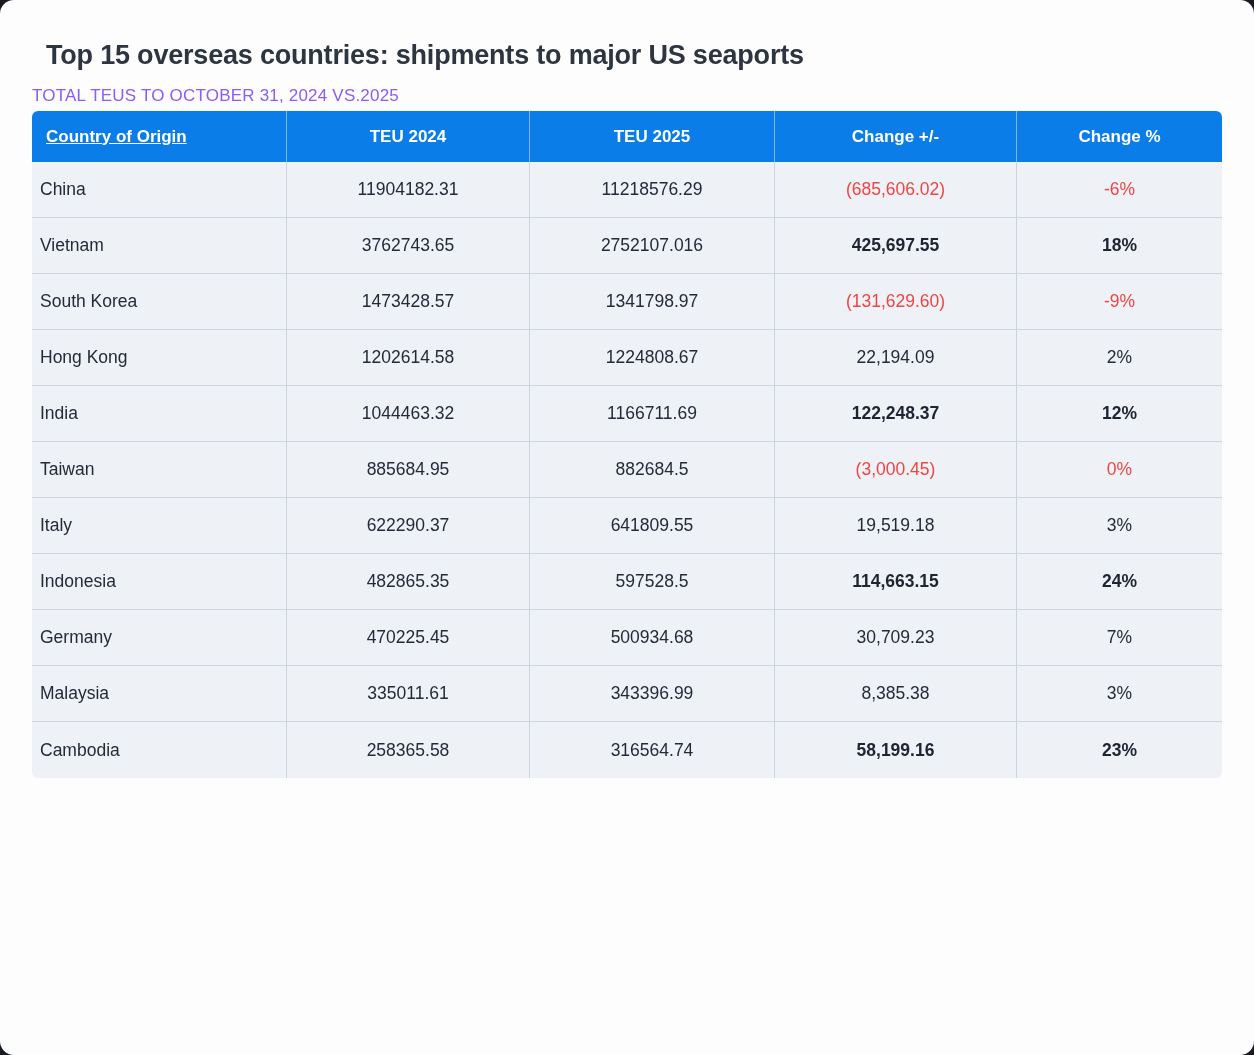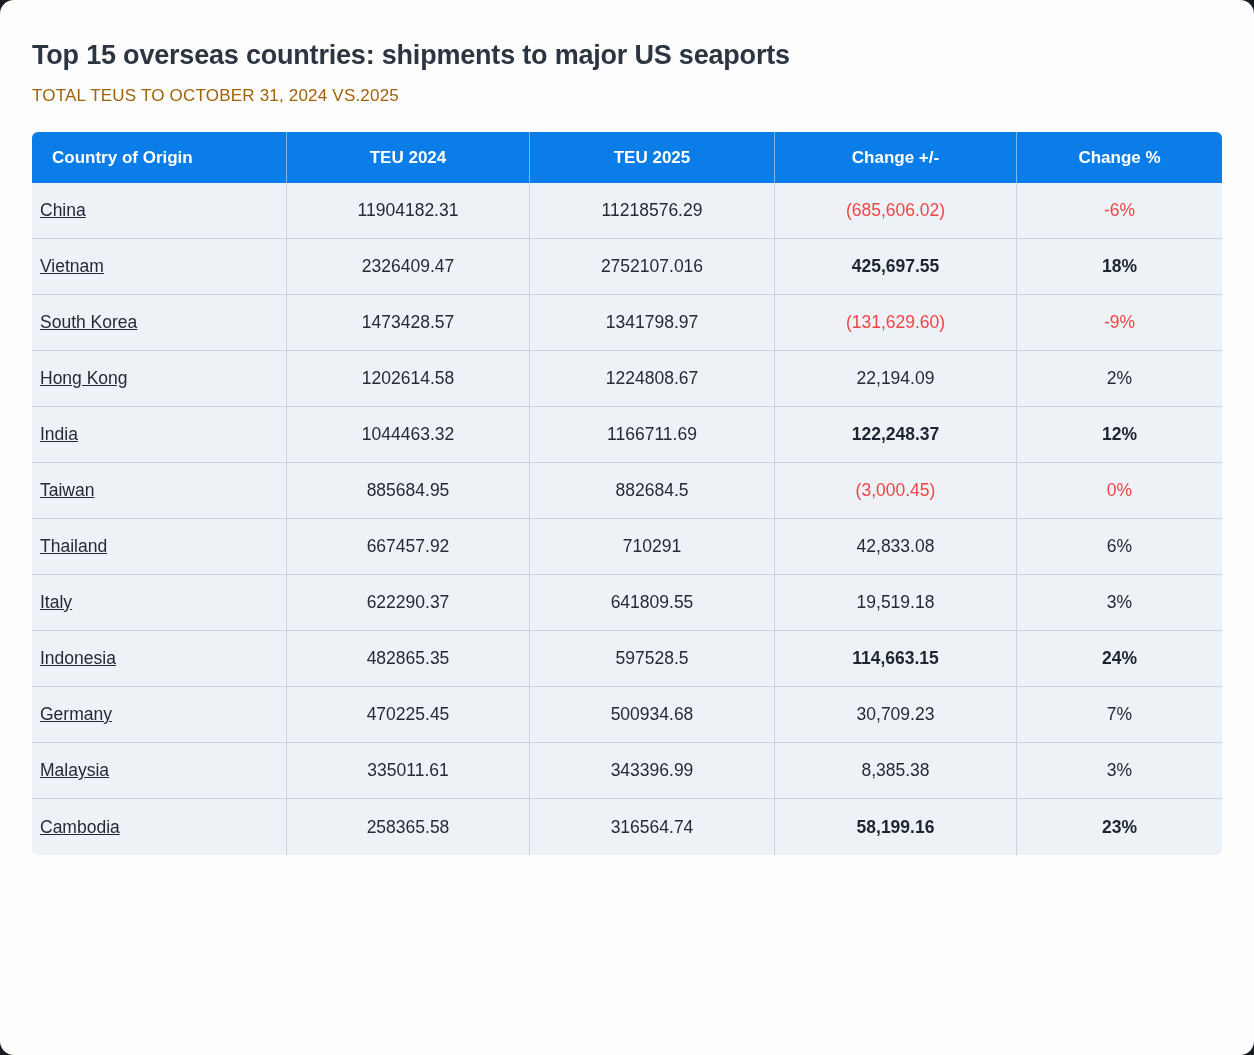--- a/index.html
+++ b/index.html
@@ -15,29 +15,29 @@
     border-radius: 14px;
     padding: 38px 32px 0 32px;
     overflow: hidden;
   }
   .page-title {
     font-size: 27px;
     font-weight: 700;
     color: #2d3541;
     letter-spacing: -0.2px;
     line-height: 34px;
-    margin: 0 0 13px 0;
+    margin: 0 0 13px 14px;
   }
   .page-subtitle {
     font-size: 17px;
     font-weight: 400;
-    color: #a16207;
+    color: #8b5cf6;
     letter-spacing: 0.2px;
     line-height: 21px;
-    margin: 0 0 26px 0;
+    margin: 0 0 5px 0;
   }
   .table-wrap {
     width: 1190px;
     border-radius: 6px;
     overflow: hidden;
   }
   table {
     width: 1190px;
     border-collapse: separate;
     border-spacing: 0;
@@ -48,36 +48,36 @@
     color: #ffffff;
     font-size: 17px;
     font-weight: 700;
     height: 51px;
     text-align: center;
     padding: 0 8px;
     border-right: 1px solid rgba(255,255,255,0.45);
   }
   thead th:first-child {
     text-align: left;
-    padding-left: 20px;
+    padding-left: 14px;
+    text-decoration: underline;
   }
   thead th:last-child { border-right: none; }
   tbody td {
     background: #eef1f5;
     color: #232b39;
     font-size: 17.5px;
     height: 56px;
     text-align: center;
     padding: 0 8px;
     border-right: 1px solid #ccd3df;
     border-bottom: 1px solid #ccd3df;
   }
   tbody td:first-child {
     text-align: left;
-    text-decoration: underline;
   }
   tbody td:last-child { border-right: none; }
   tbody tr:last-child td { border-bottom: none; }
   td.neg { color: #ef4545; }
   td.strong { font-weight: 700; color: #1d2532; }
 </style>
 </head>
 <body>
 
 <div class="card">
@@ -105,21 +105,21 @@
       <tbody>
           <tr>
     <td>China</td>
     <td>11904182.31</td>
     <td>11218576.29</td>
     <td class="neg">(685,606.02)</td>
     <td class="neg">-6%</td>
   </tr>
           <tr>
     <td>Vietnam</td>
-    <td>2326409.47</td>
+    <td>3762743.65</td>
     <td>2752107.016</td>
     <td class="strong">425,697.55</td>
     <td class="strong">18%</td>
   </tr>
           <tr>
     <td>South Korea</td>
     <td>1473428.57</td>
     <td>1341798.97</td>
     <td class="neg">(131,629.60)</td>
     <td class="neg">-9%</td>
@@ -137,27 +137,20 @@
     <td>1166711.69</td>
     <td class="strong">122,248.37</td>
     <td class="strong">12%</td>
   </tr>
           <tr>
     <td>Taiwan</td>
     <td>885684.95</td>
     <td>882684.5</td>
     <td class="neg">(3,000.45)</td>
     <td class="neg">0%</td>
-  </tr>
-          <tr>
-    <td>Thailand</td>
-    <td>667457.92</td>
-    <td>710291</td>
-    <td>42,833.08</td>
-    <td>6%</td>
   </tr>
           <tr>
     <td>Italy</td>
     <td>622290.37</td>
     <td>641809.55</td>
     <td>19,519.18</td>
     <td>3%</td>
   </tr>
           <tr>
     <td>Indonesia</td>

